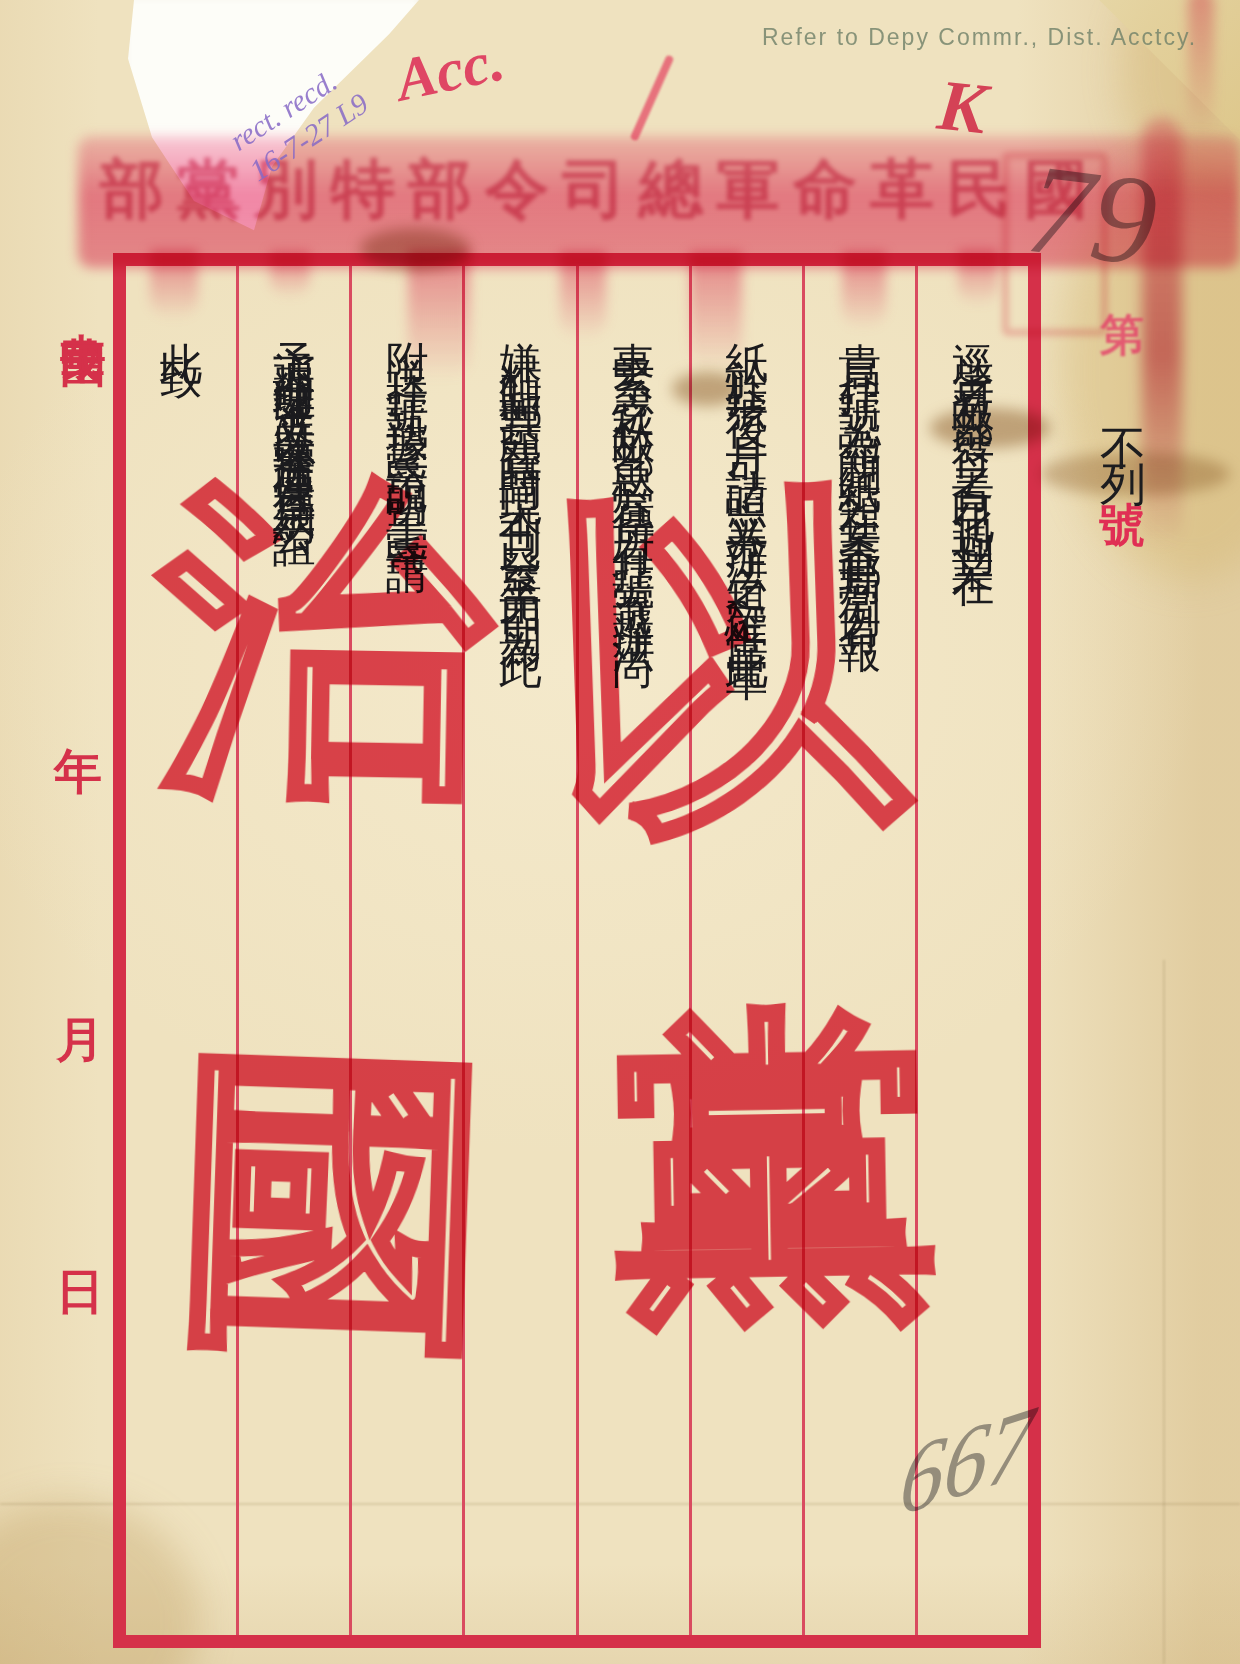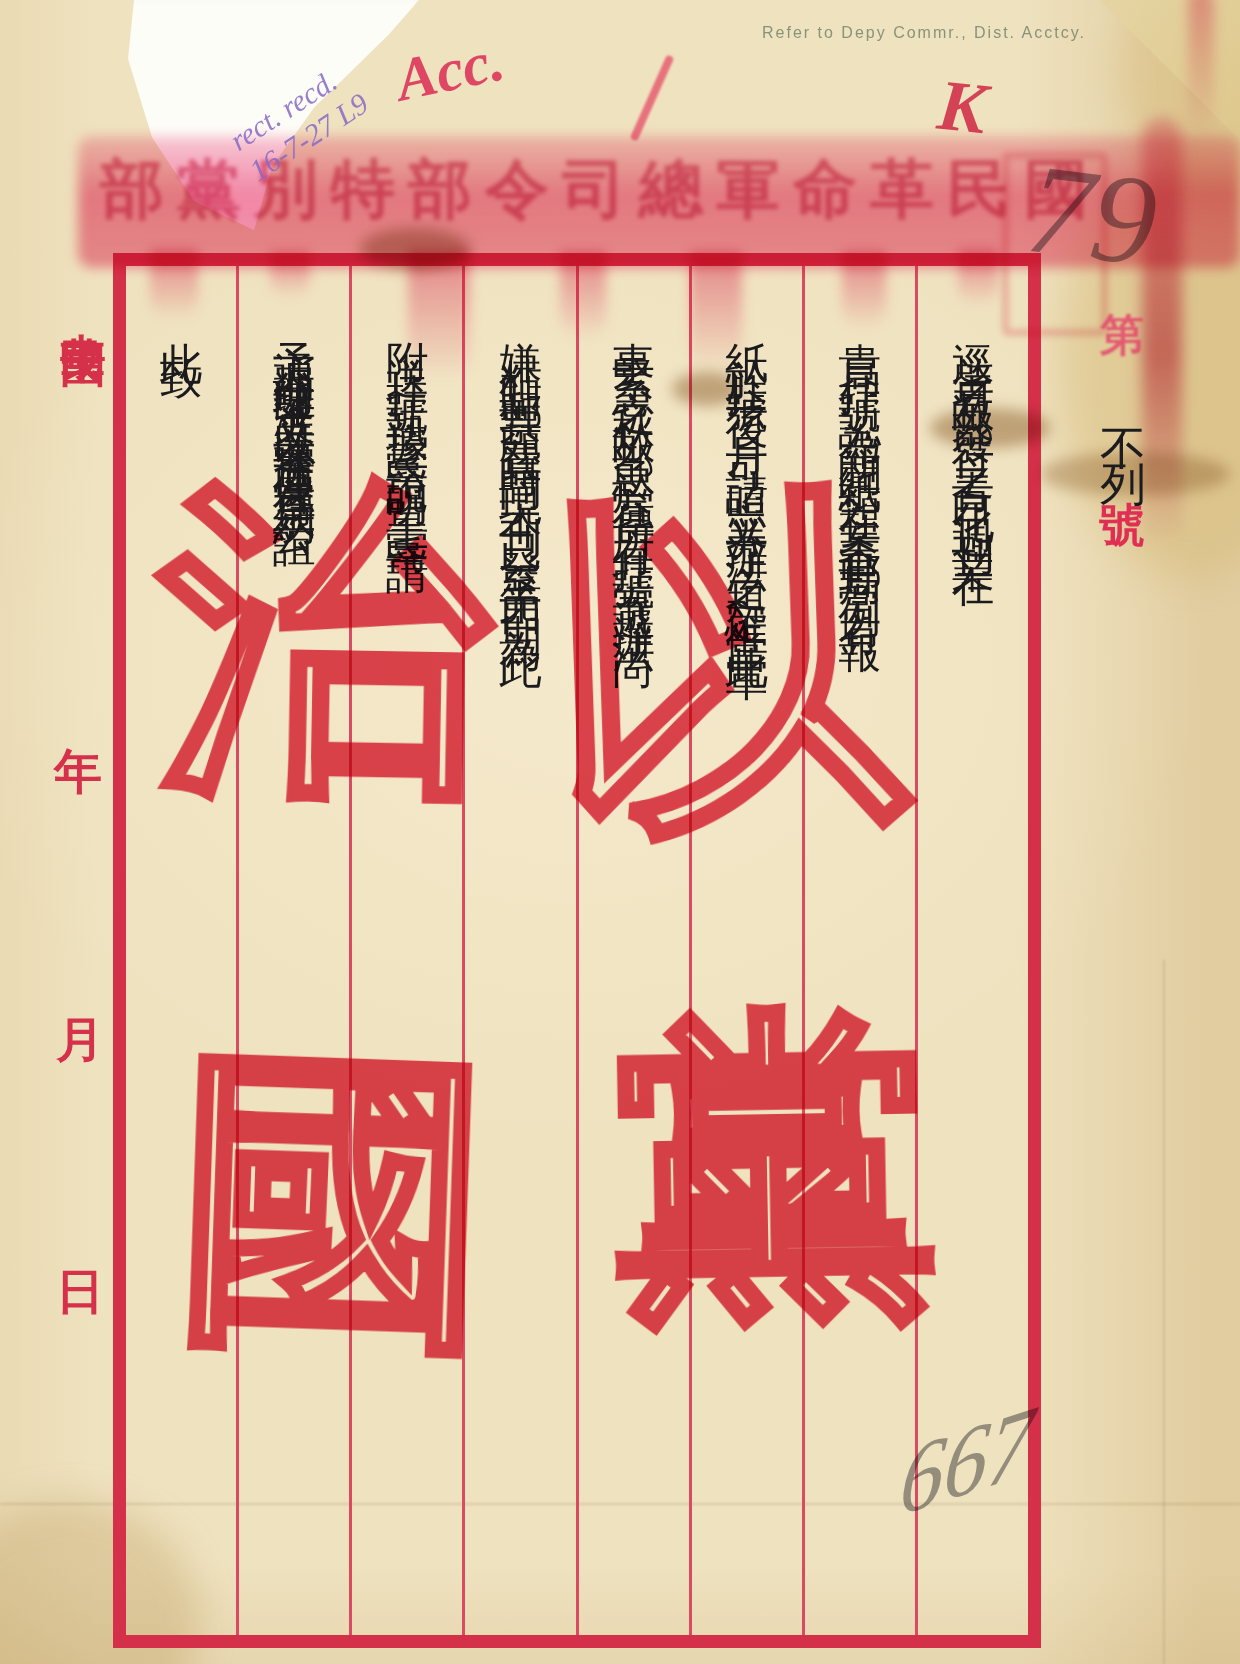--- a/index.html
+++ b/index.html
@@ -37,21 +37,21 @@
   .burn{position:absolute;border-radius:50%;background:rgba(140,90,40,.45);filter:blur(7px);
     mix-blend-mode:multiply;pointer-events:none;}
   
   .unit-stamp{position:absolute;left:100px;top:146px;width:960px;
     font-size:64px;font-weight:700;letter-spacing:13px;white-space:nowrap;
     color:rgba(208,34,88,.55);filter:blur(2px);mix-blend-mode:multiply;}
   .stamp-ghost-box{position:absolute;left:1002px;top:152px;width:92px;height:170px;
     border:7px solid rgba(226,59,85,.28);border-radius:6px;filter:blur(3px);mix-blend-mode:multiply;}
   
   .en-stamp{position:absolute;left:762px;top:24px;font-family:"Liberation Sans",sans-serif;
-    font-size:16px;letter-spacing:2px;color:rgba(110,128,104,.8);filter:blur(.6px);white-space:nowrap;text-align:right;}
+    font-size:23px;letter-spacing:2px;color:rgba(110,128,104,.8);filter:blur(.6px);white-space:nowrap;text-align:right;}
   .purple-note{position:absolute;left:232px;top:86px;transform:rotate(-33deg);
     color:rgba(134,104,198,.85);font-size:30px;font-style:italic;line-height:36px;white-space:nowrap;
     font-family:"Liberation Serif",serif;}
   .crayon{position:absolute;color:#ee4f86;font-style:italic;font-weight:700;
     font-family:"Liberation Serif",serif;mix-blend-mode:multiply;}
   .crayon-acc{left:396px;top:36px;font-size:60px;transform:rotate(-12deg);}
   .crayon-k{left:938px;top:66px;font-size:72px;transform:rotate(6deg);color:#e34a73;}
   .red-pencil-mark{position:absolute;left:648px;top:52px;width:8px;height:92px;background:rgba(225,40,80,.6);
     transform:rotate(24deg);border-radius:4px;filter:blur(1px);}
   .pencil{position:absolute;color:rgba(100,100,108,.62);font-family:"Liberation Serif",serif;

